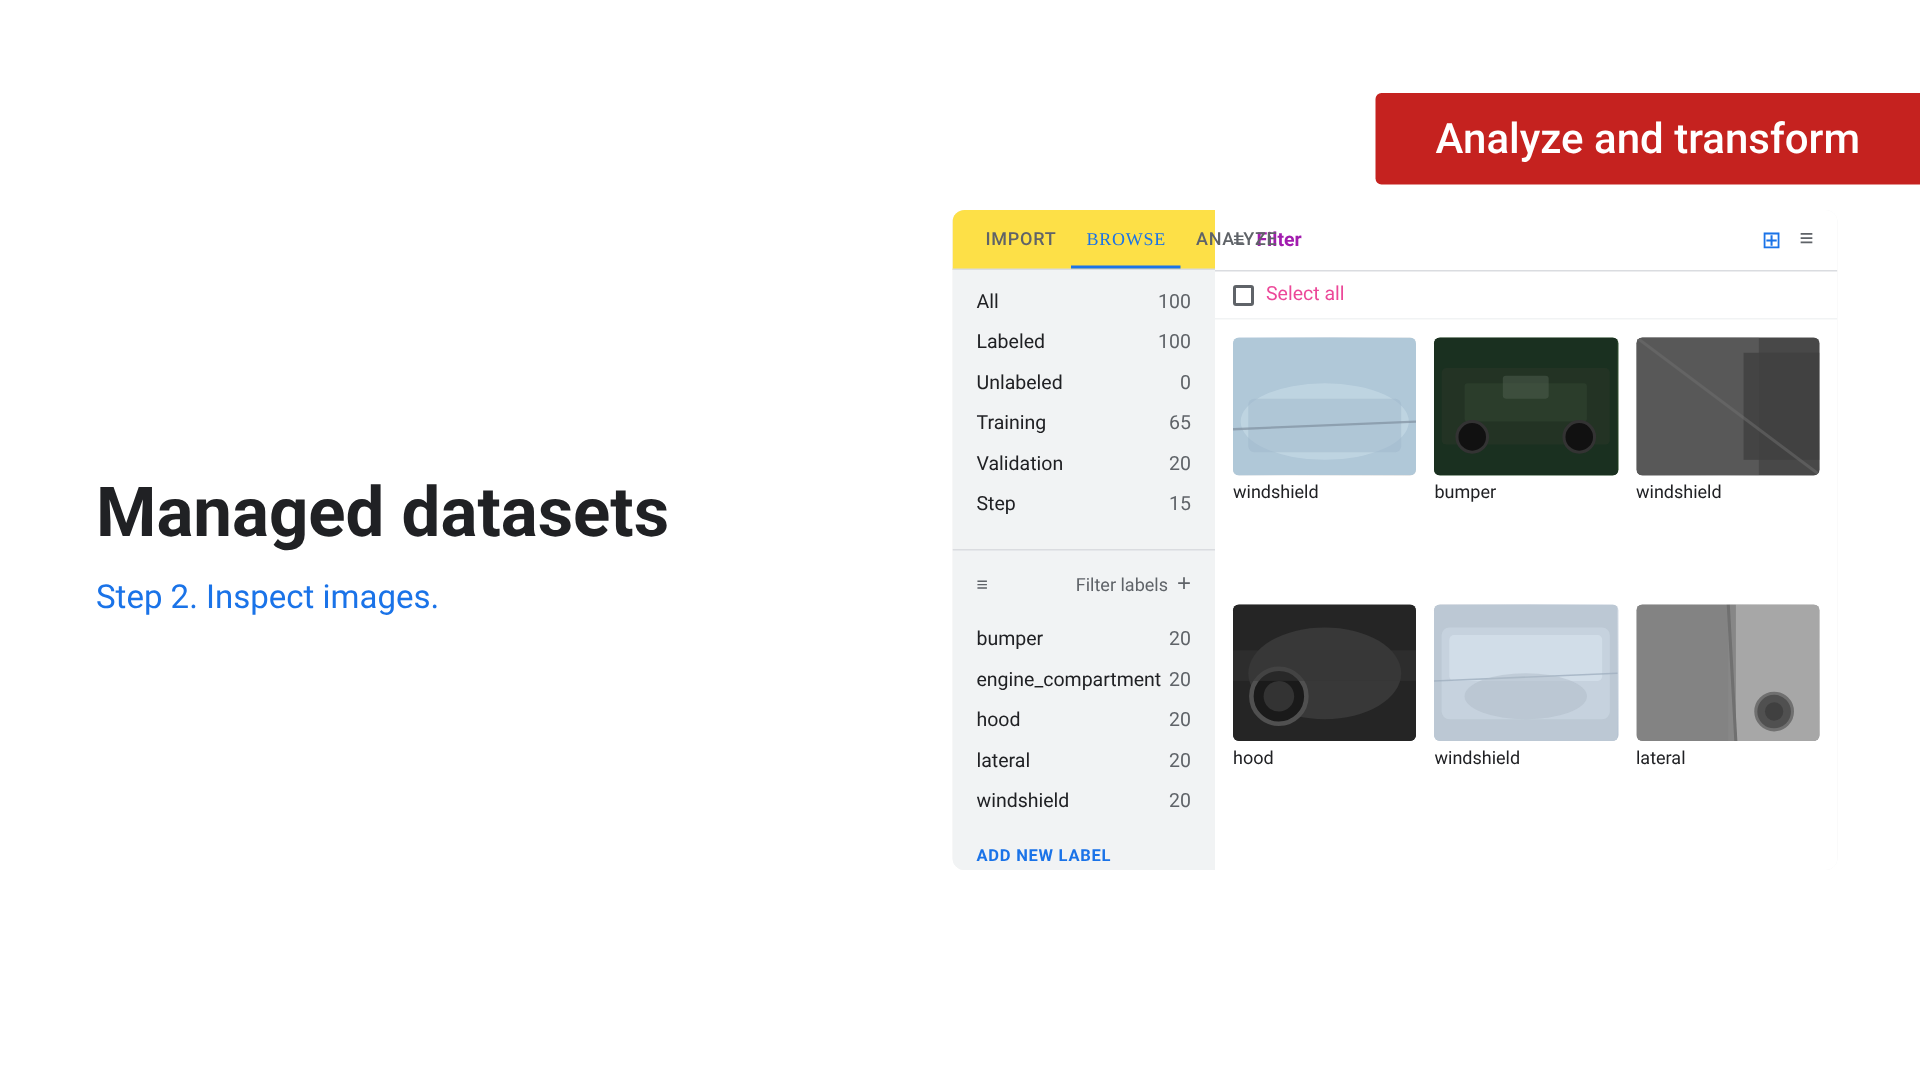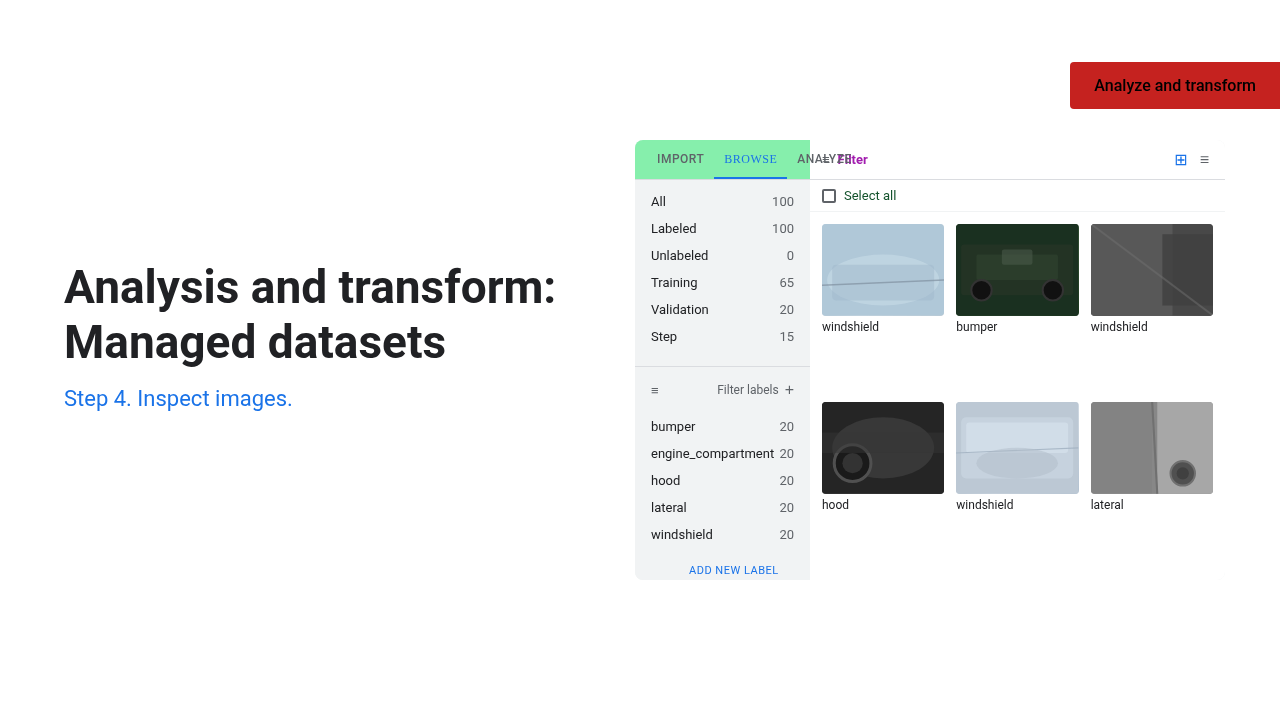--- a/index.html
+++ b/index.html
@@ -11,24 +11,24 @@
       overflow: hidden;
       position: relative;
     }
 
     
     .analyze-badge {
       position: absolute;
       top: 62px;
       right: 0;
       background: #c5221f;
-      color: #000000;
-      font-size: 16px;
+      color: #ffffff;
+      font-size: 28px;
       font-weight: 500;
-      padding: 14px 24px;
+      padding: 14px 40px;
       border-radius: 4px 0 0 4px;
     }
 
     
     .left-content {
       position: absolute;
       top: 260px;
       left: 64px;
       width: 520px;
     }
@@ -65,21 +65,21 @@
       background: #f1f3f4;
       padding: 0;
       flex-shrink: 0;
     }
 
     
     .tabs {
       display: flex;
       flex-direction: row;
       border-bottom: 1px solid #dadce0;
-      background: #86efac;
+      background: #fde047;
       padding: 0 12px;
     }
     .tab {
       font-size: 12px;
       font-weight: 500;
       padding: 12px 10px 10px;
       cursor: pointer;
       color: #5f6368;
       letter-spacing: 0.5px;
       text-transform: uppercase;
@@ -128,27 +128,26 @@
     }
     .filter-labels-btn {
       color: #5f6368;
       font-size: 12px;
       flex: 1;
       text-align: right;
     }
     .add-label-btn {
       color: #1a73e8;
       font-size: 11px;
-      font-weight: 400;
+      font-weight: 700;
       padding: 4px 16px;
       letter-spacing: 0.5px;
       cursor: pointer;
       text-transform: uppercase;
       margin-top: 4px;
-      margin-left: 38px;
     }
     .plus-btn {
       background: none;
       border: none;
       color: #5f6368;
       font-size: 16px;
       cursor: pointer;
       padding: 0;
     }
 
@@ -211,21 +210,21 @@
     }
     .checkbox {
       width: 14px;
       height: 14px;
       border: 2px solid #5f6368;
       border-radius: 2px;
       background: #ffffff;
     }
     .select-all-text {
       font-size: 13px;
-      color: #14532d;
+      color: #ec4899;
     }
 
     
     .image-grid {
       flex: 1;
       overflow-y: auto;
       padding: 12px;
       display: grid;
       grid-template-columns: repeat(3, 1fr);
       gap: 12px;
@@ -267,24 +266,24 @@
       background: linear-gradient(135deg, #909090 0%, #b0b0b0 40%, #c8c8c8 70%, #a0a0a0 100%);
     }
   </style>
 </head>
 <body>
 
 <div class="analyze-badge">Analyze and transform</div>
 
 <div class="left-content">
   <h1 class="main-title">
-    <span>Analysis and transform:</span><br>
+    <br>
     <span>Managed datasets</span>
   </h1>
-  <p class="step-label">Step 4. Inspect images.</p>
+  <p class="step-label">Step 2. Inspect images.</p>
 </div>
 
 <div class="panel">
 
   <div class="sidebar">
 
     <div class="tabs">
       <div class="tab">IMPORT</div>
       <div class="tab active">BROWSE</div>
       <div class="tab">ANALYZE</div>

